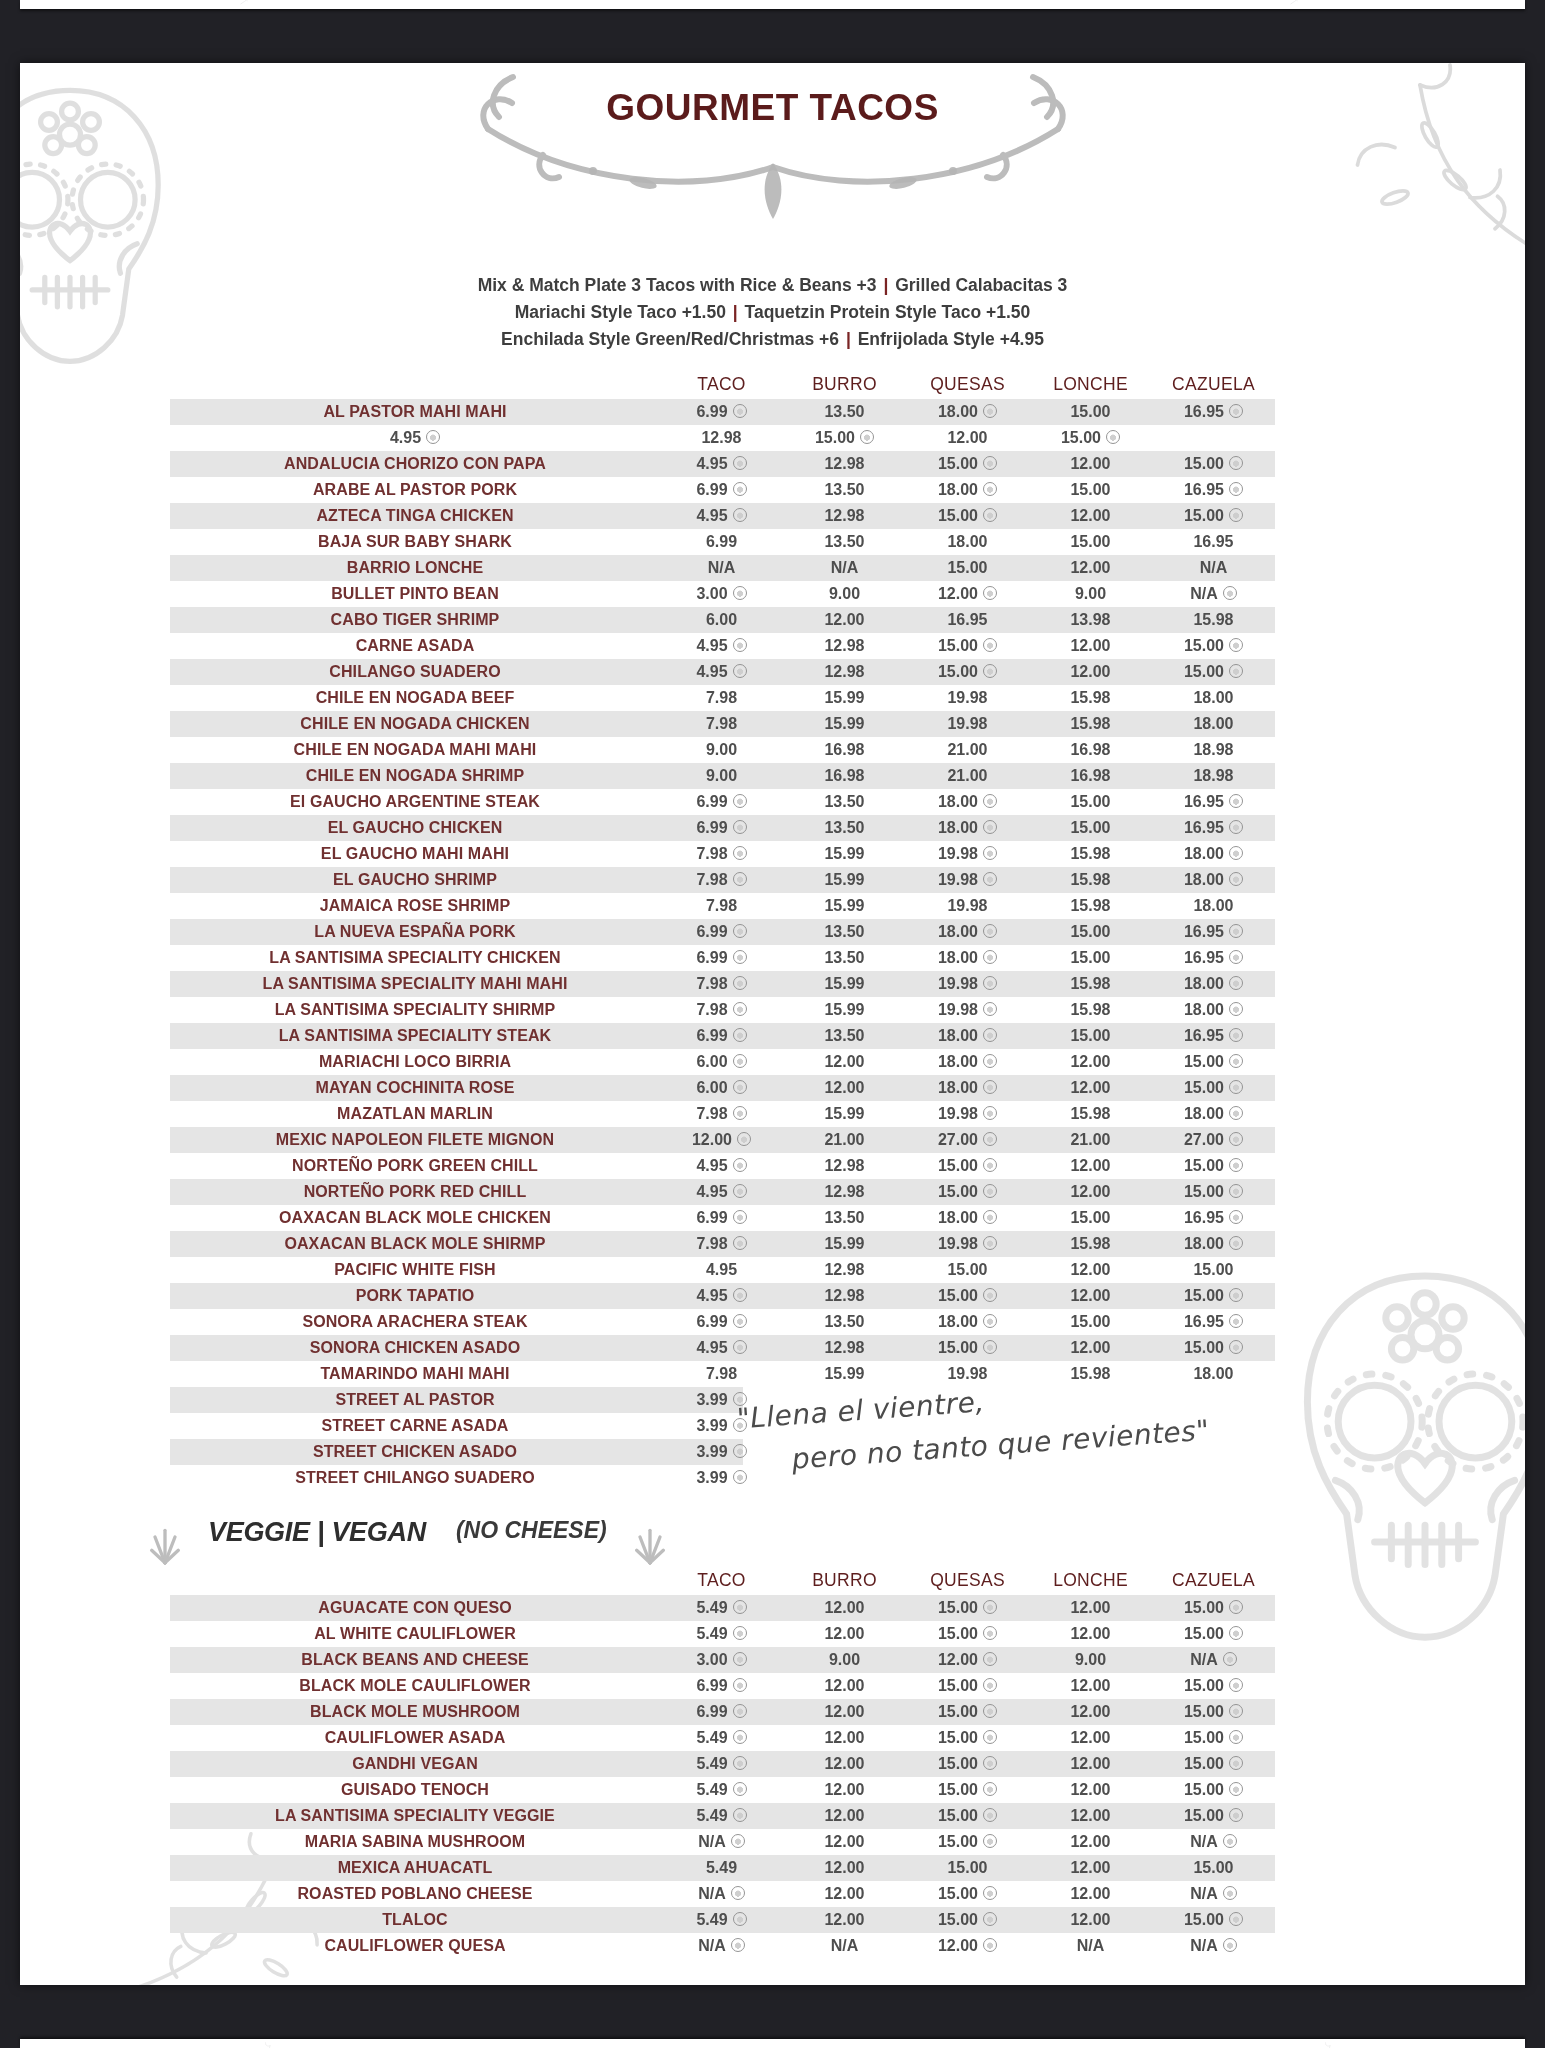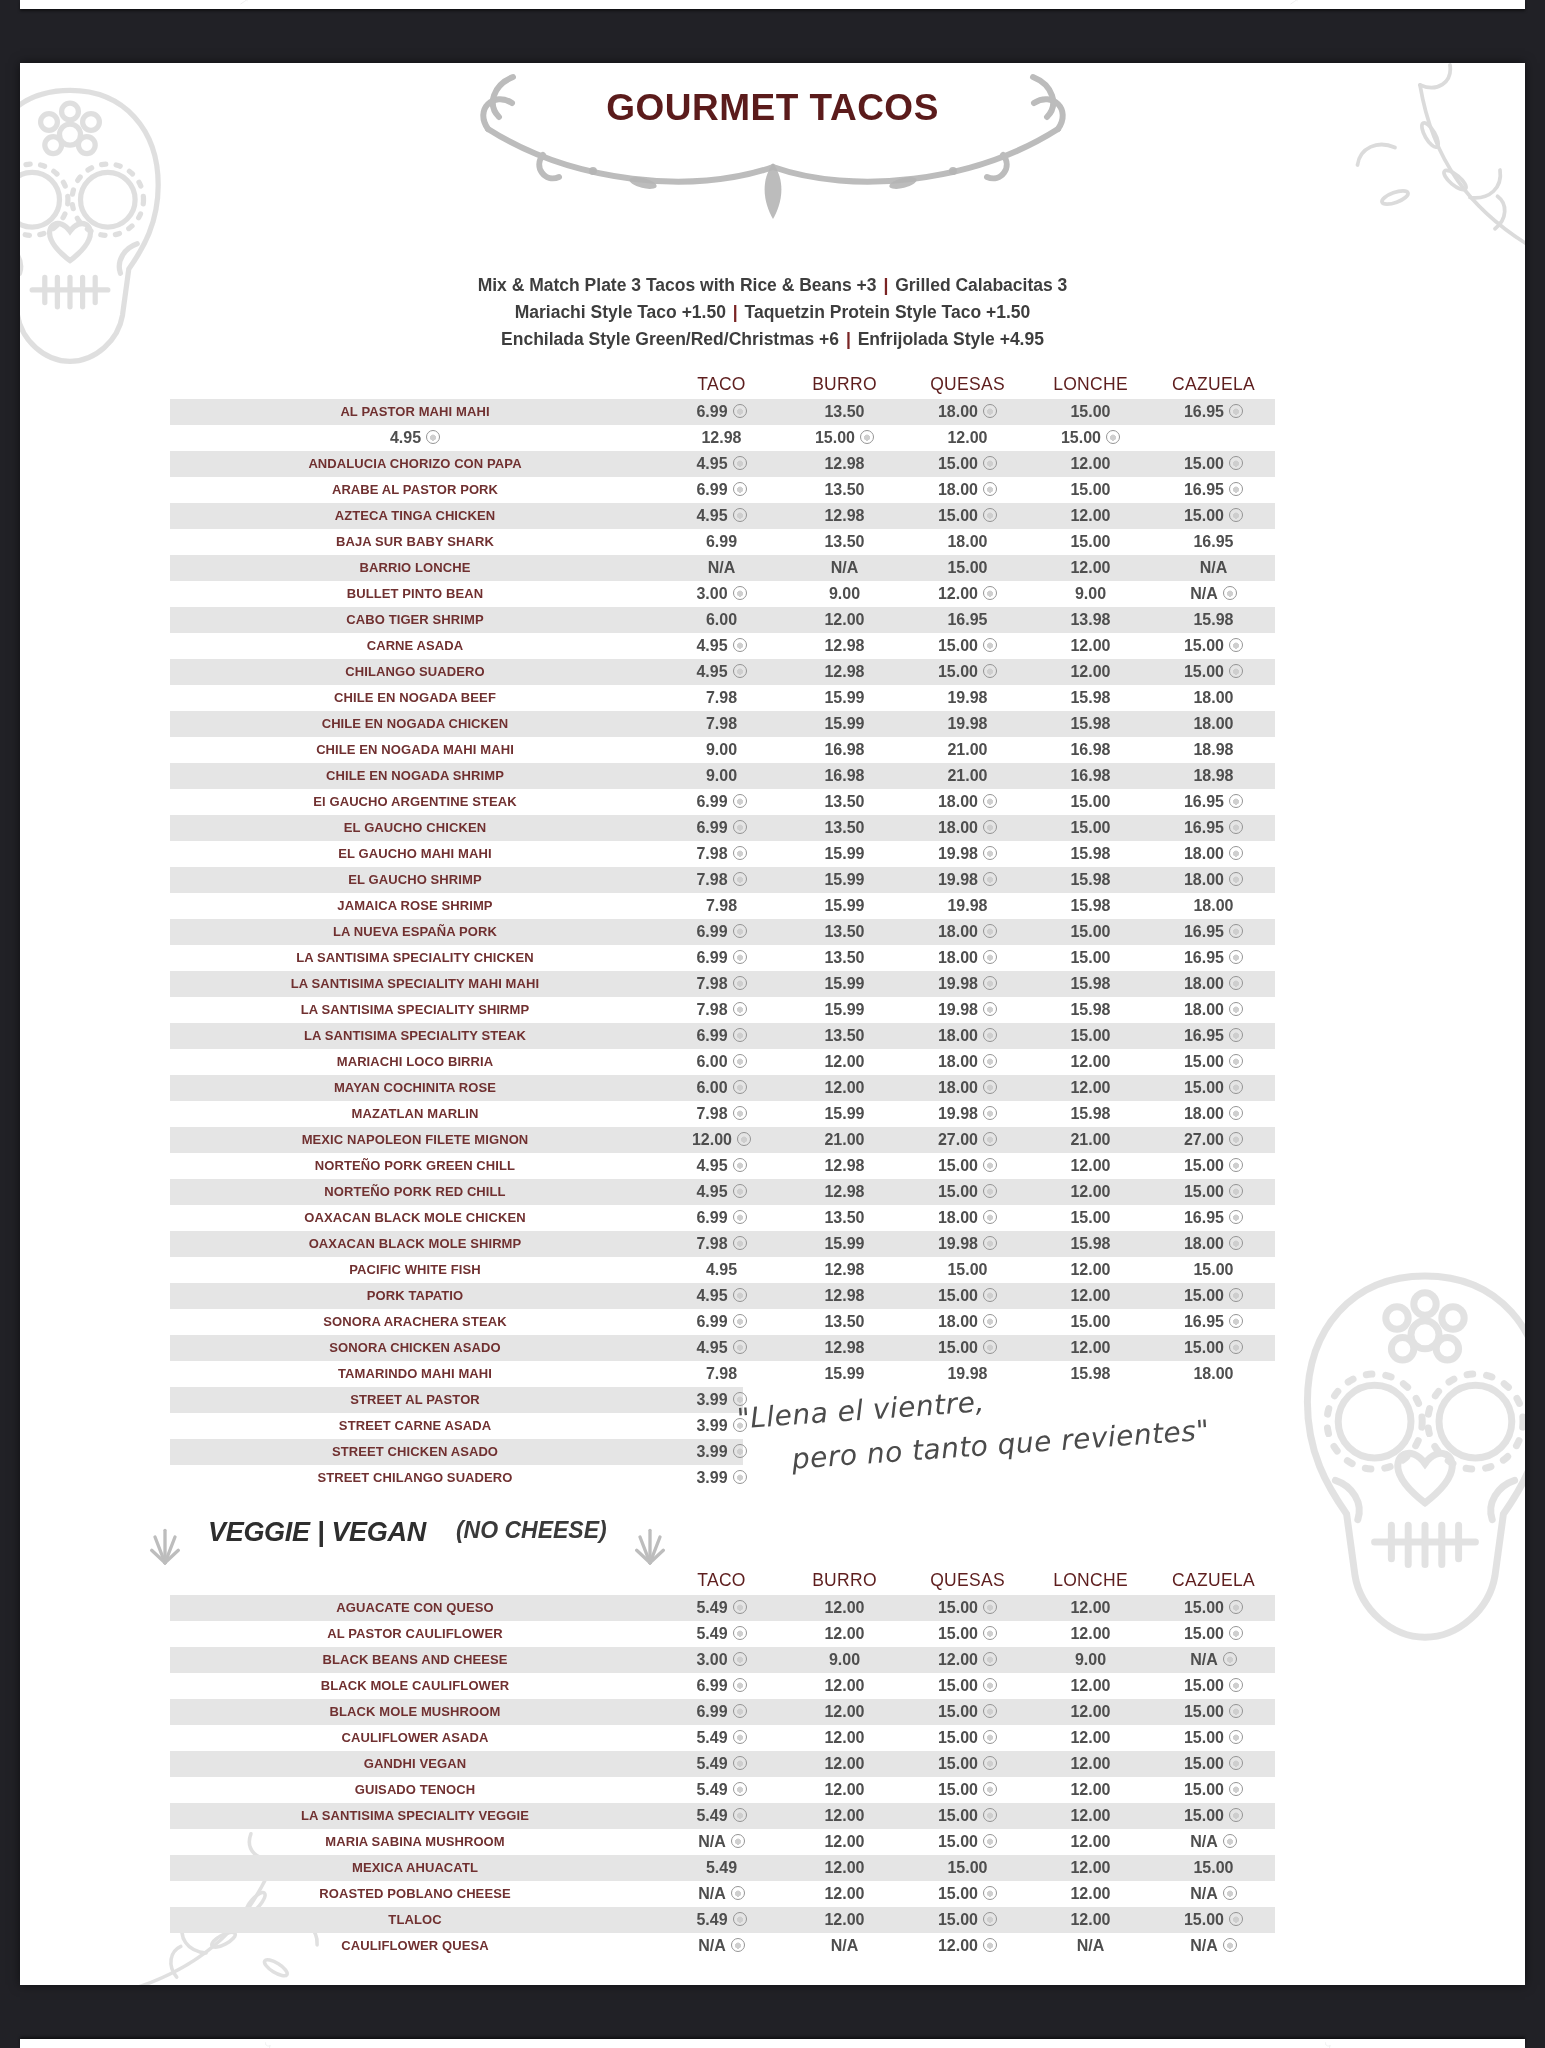--- a/index.html
+++ b/index.html
@@ -24,21 +24,21 @@
 
   
   .menu-table{position:relative;margin-left:150px;width:1105px;z-index:2;}
   .gourmet{margin-top:16px;}
   .thead{display:grid;grid-template-columns:490px repeat(5,123px);height:30px;line-height:30px;}
   .thead .hcell{text-align:center;font-weight:400;font-size:17.5px;color:#5e1e1e;letter-spacing:.3px;}
   .trow{display:grid;grid-template-columns:490px repeat(5,123px);height:26px;line-height:26px;}
   .trow.striped{background:#e5e5e5;}
   .trow.street{width:573px;grid-template-columns:490px 123px;}
   .cell{text-align:center;white-space:nowrap;overflow:visible;}
-  .cell.name{font-weight:700;font-size:13px;color:#703030;letter-spacing:.1px;}
+  .cell.name{font-weight:700;font-size:16px;color:#703030;letter-spacing:.1px;}
   .cell.price{font-weight:700;font-size:16px;color:#4e4e4e;}
   .badge{display:inline-block;width:12px;height:12px;border:1.5px solid #8f8f8f;border-radius:50%;
          margin-left:5px;vertical-align:-1px;
          background:radial-gradient(circle at 50% 55%, #cdcdcd 0 34%, transparent 36%);opacity:.95;}
 
   
   .quote{position:absolute;left:718px;top:1318px;z-index:3;transform:rotate(-4deg);
          font-style:italic;font-size:28px;color:#4b4b4b;letter-spacing:.5px;line-height:44px;
          font-family:"DejaVu Sans","Liberation Sans",sans-serif;}
   .quote .l2{margin-left:52px;}
@@ -529,21 +529,21 @@
       <div id="veggie-body">
           <div class="trow striped">
             <div class="cell name">AGUACATE CON QUESO</div>
             <div class="cell price">5.49<span class="badge"></span></div>
             <div class="cell price">12.00</div>
             <div class="cell price">15.00<span class="badge"></span></div>
             <div class="cell price">12.00</div>
             <div class="cell price">15.00<span class="badge"></span></div>
           </div>
           <div class="trow">
-            <div class="cell name">AL PASTOR CAULIFLOWER</div>
+            <div class="cell name">AL WHITE CAULIFLOWER</div>
             <div class="cell price">5.49<span class="badge"></span></div>
             <div class="cell price">12.00</div>
             <div class="cell price">15.00<span class="badge"></span></div>
             <div class="cell price">12.00</div>
             <div class="cell price">15.00<span class="badge"></span></div>
           </div>
           <div class="trow striped">
             <div class="cell name">BLACK BEANS AND CHEESE</div>
             <div class="cell price">3.00<span class="badge"></span></div>
             <div class="cell price">9.00</div>

